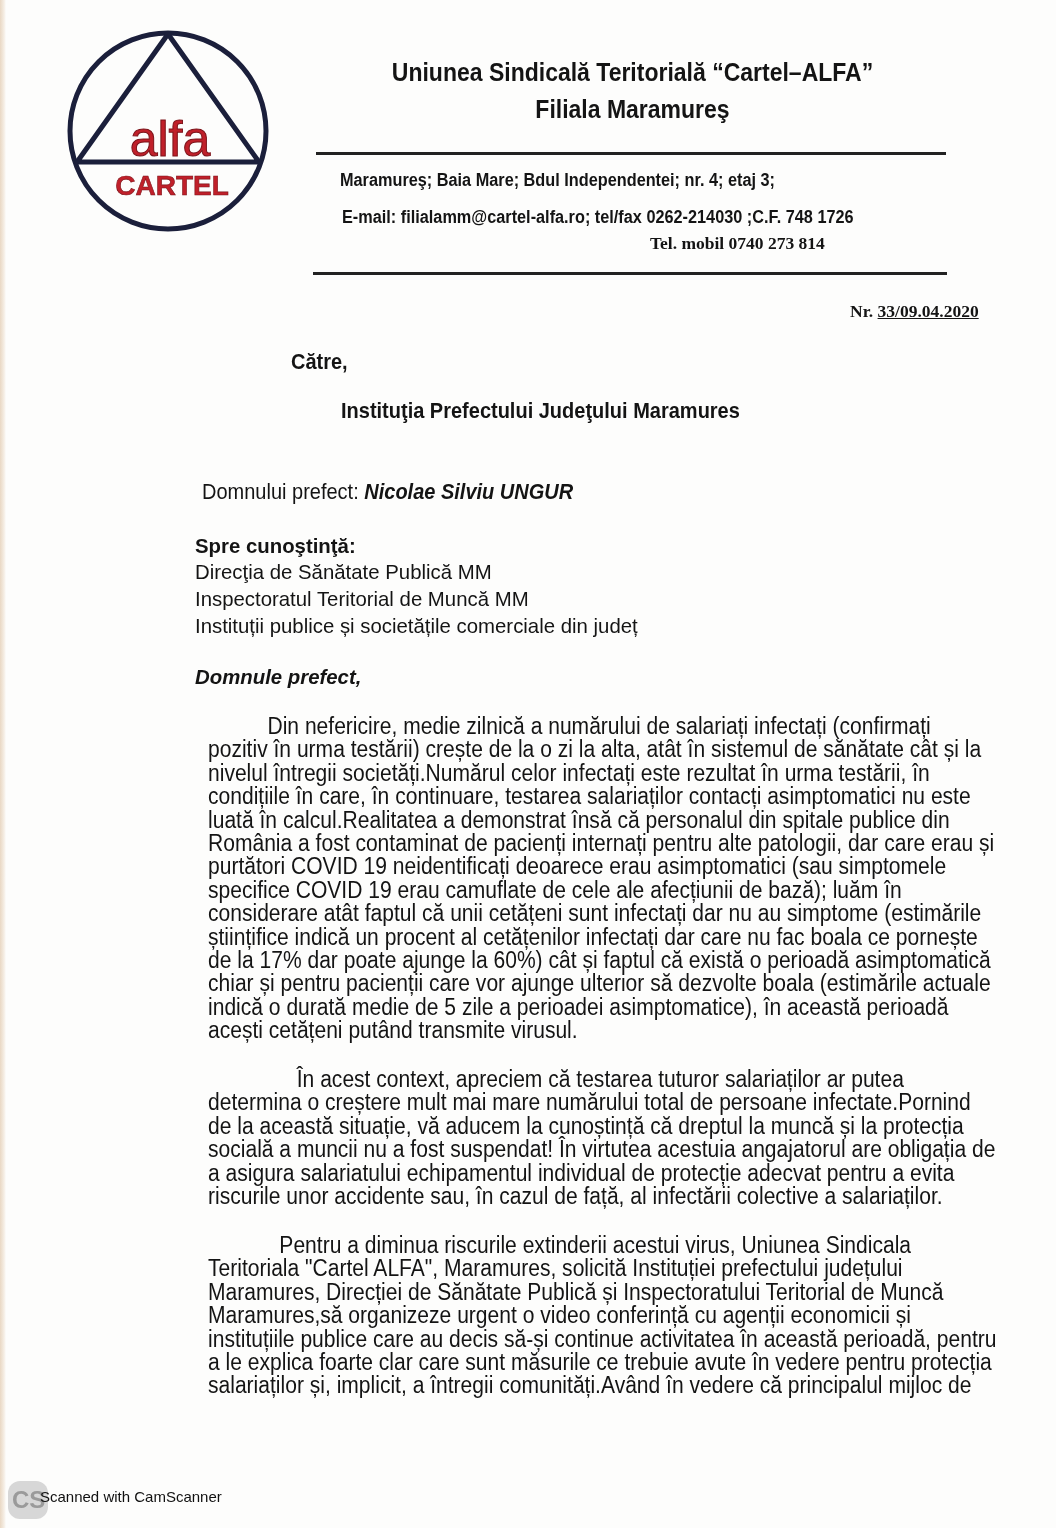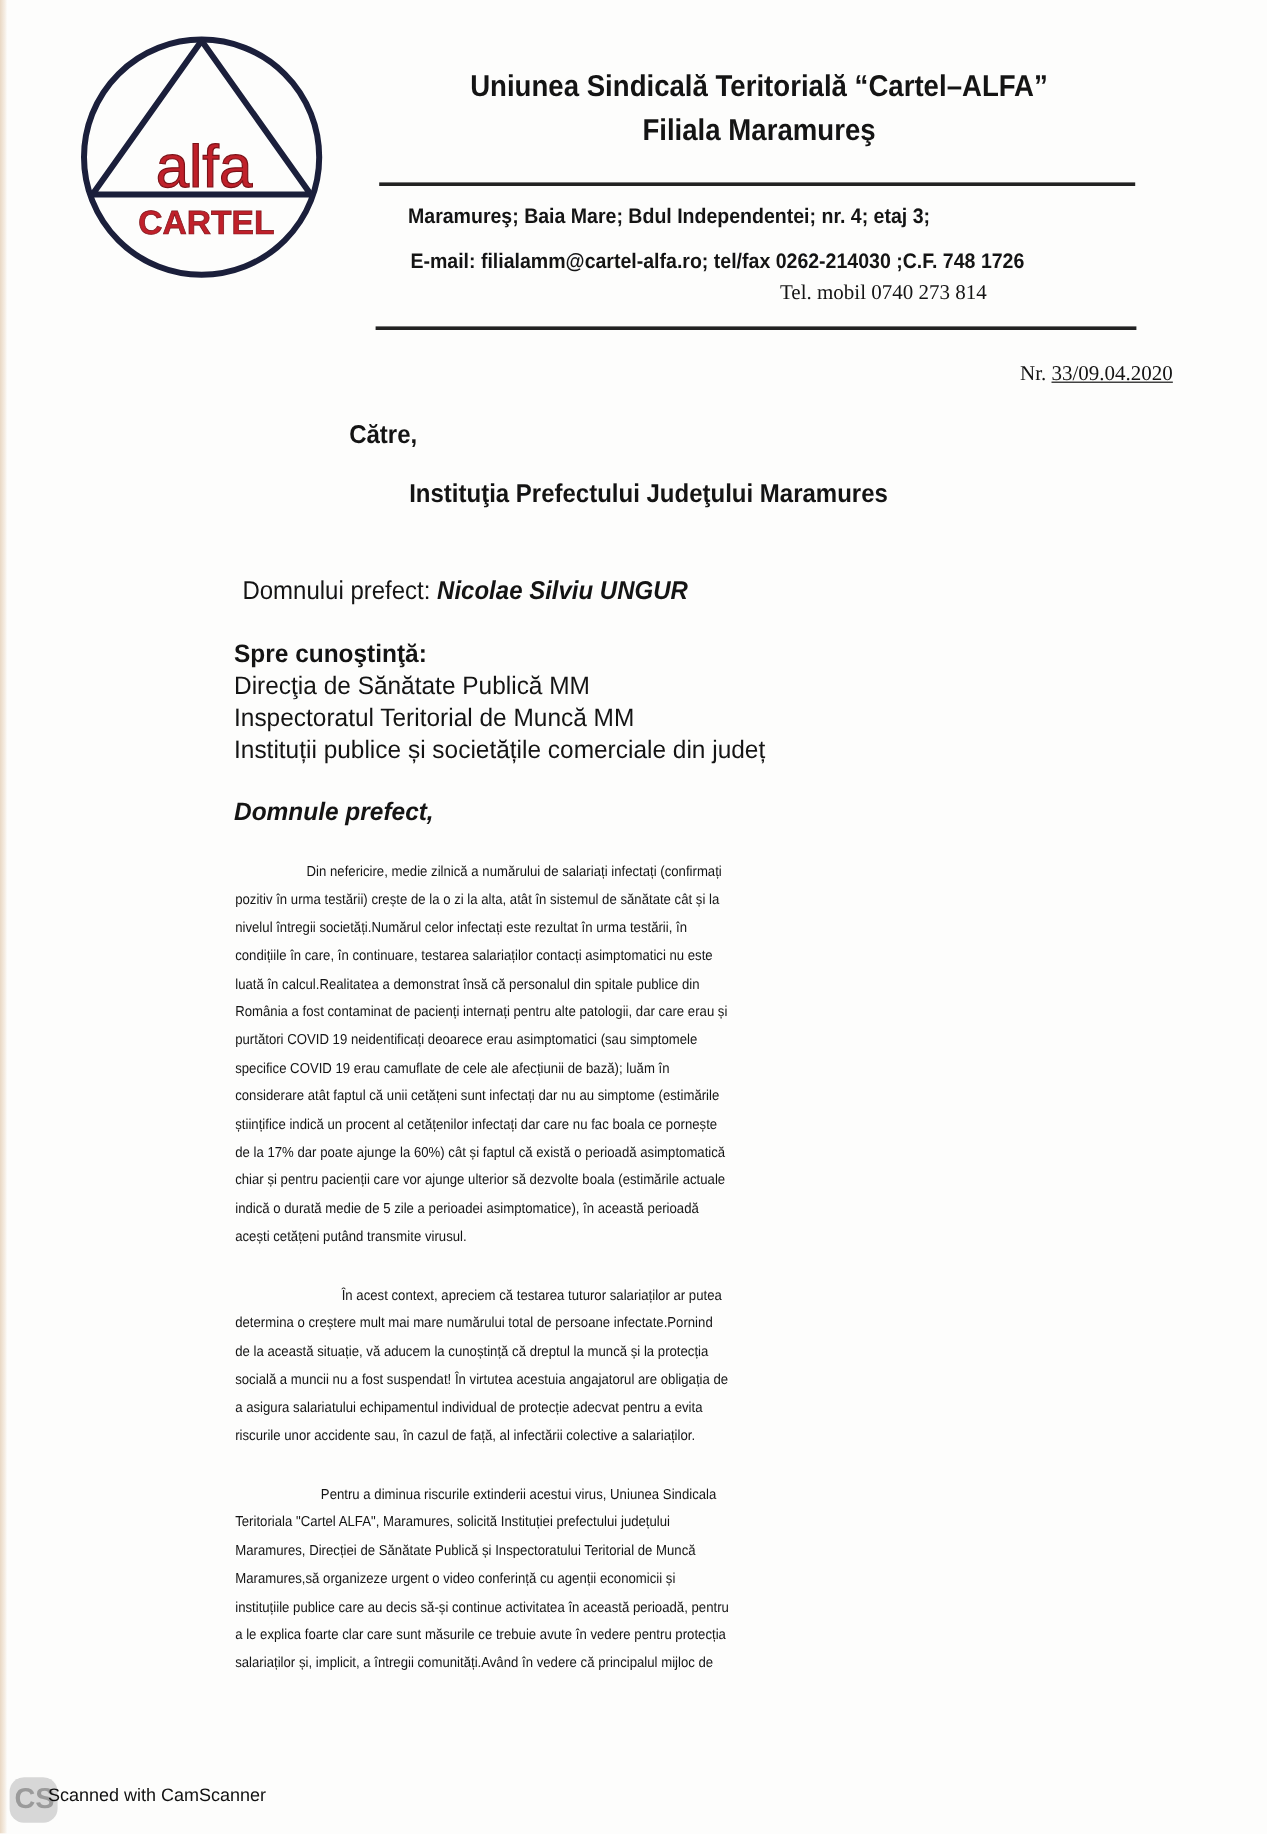--- a/index.html
+++ b/index.html
@@ -13,28 +13,28 @@
     position: absolute; left: 0; top: 0; width: 6px; height: 1528px;
     background: linear-gradient(to right, #e9d8c4, #f6efe6 70%, #fdfdfc);
   }
   .logo { position: absolute; left: 62px; top: 28px; width: 212px; height: 206px; }
   .hdr-title {
     position: absolute; left: 310px; width: 645px; text-align: center;
     font-weight: bold; font-size: 25px; letter-spacing: 0px; transform: scaleX(0.92); transform-origin: center;
   }
   .rule { position: absolute; height: 3px; background: #222; }
   .addr { position: absolute; font-weight: bold; font-size: 17.5px; transform: scaleX(0.93); transform-origin: left; white-space: nowrap; }
-  .serif { font-family: "Liberation Serif", serif; font-weight: normal; font-size: 17.5px; position: absolute; white-space: nowrap; }
+  .serif { font-family: "Liberation Serif", serif; font-weight: bold; font-size: 17.5px; position: absolute; white-space: nowrap; }
   .nr-num { text-decoration: underline; }
   .bold { font-weight: bold; }
   .big { position: absolute; white-space: nowrap; font-size: 21.5px; transform: scaleX(0.93); transform-origin: left; }
   .plain { position: absolute; white-space: nowrap; font-size: 21px; transform: scaleX(0.97); transform-origin: left; }
   .para {
-    position: absolute; left: 196px; width: 760px;
-    font-size: 12px; line-height: 23.4px;
+    position: absolute; left: 208px; width: 760px;
+    font-size: 23px; line-height: 23.4px;
   }
   .para .ln { display: block; white-space: nowrap; transform: scaleX(0.915); transform-origin: left; }
   .para .ind1 { padding-left: 65px; }
   .para .ind2 { padding-left: 97px; }
   .para .ind3 { padding-left: 78px; }
   .cs-wrap { position: absolute; left: 6px; top: 1478px; height: 44px; width: 320px; }
   .cs-logo {
     position: absolute; left: 2px; top: 3px; width: 40px; height: 38px;
     background: #d7d7d7; border-radius: 12px; color: #9a9a9a;
     font-weight: bold; font-size: 24px; line-height: 38px; text-align: left; padding-left: 4px; box-sizing: border-box;

